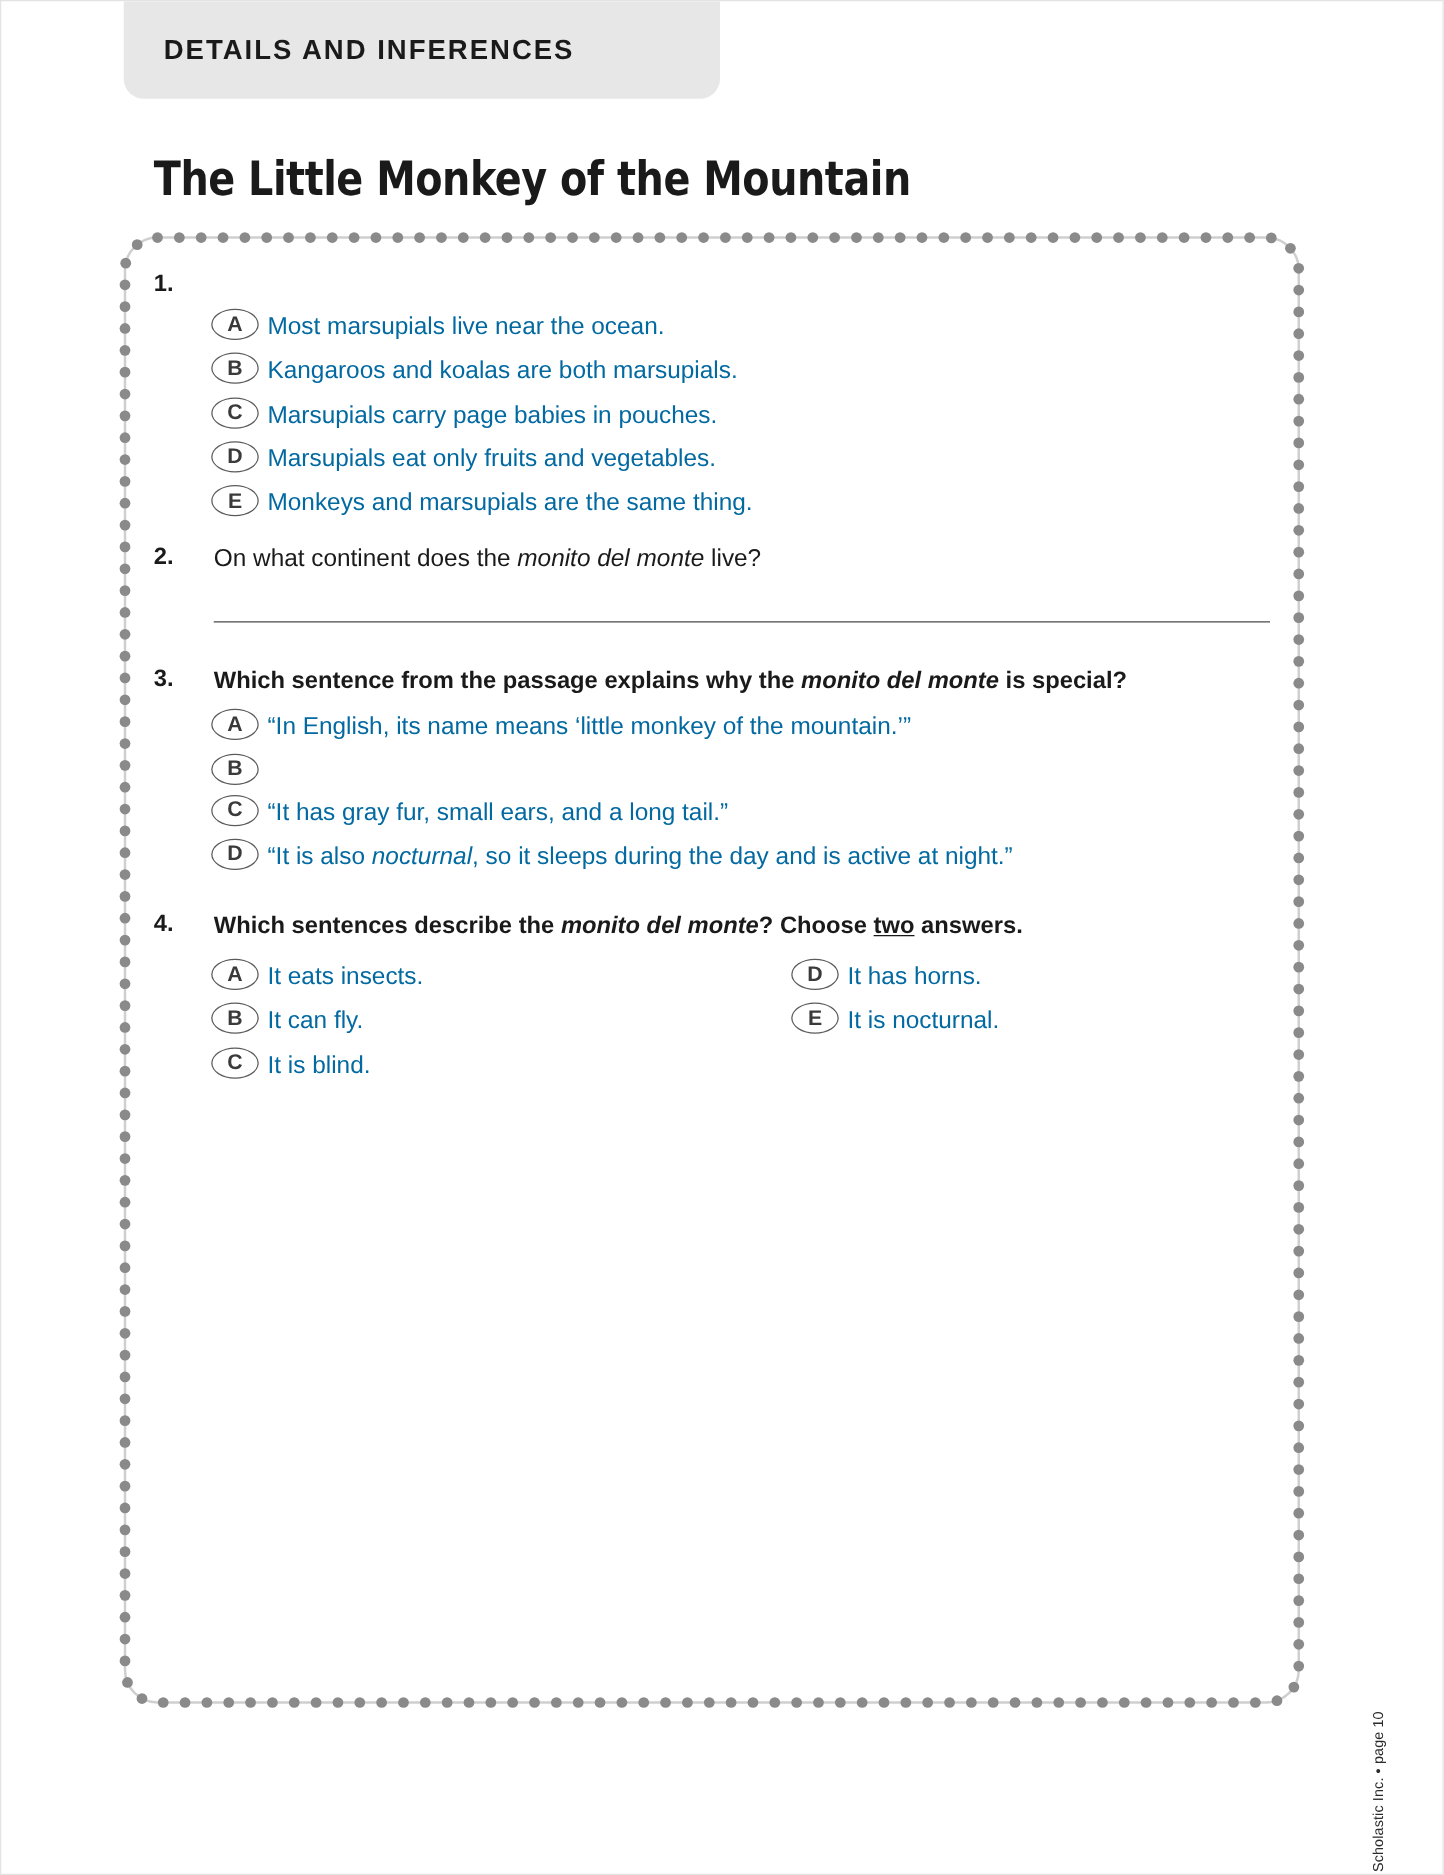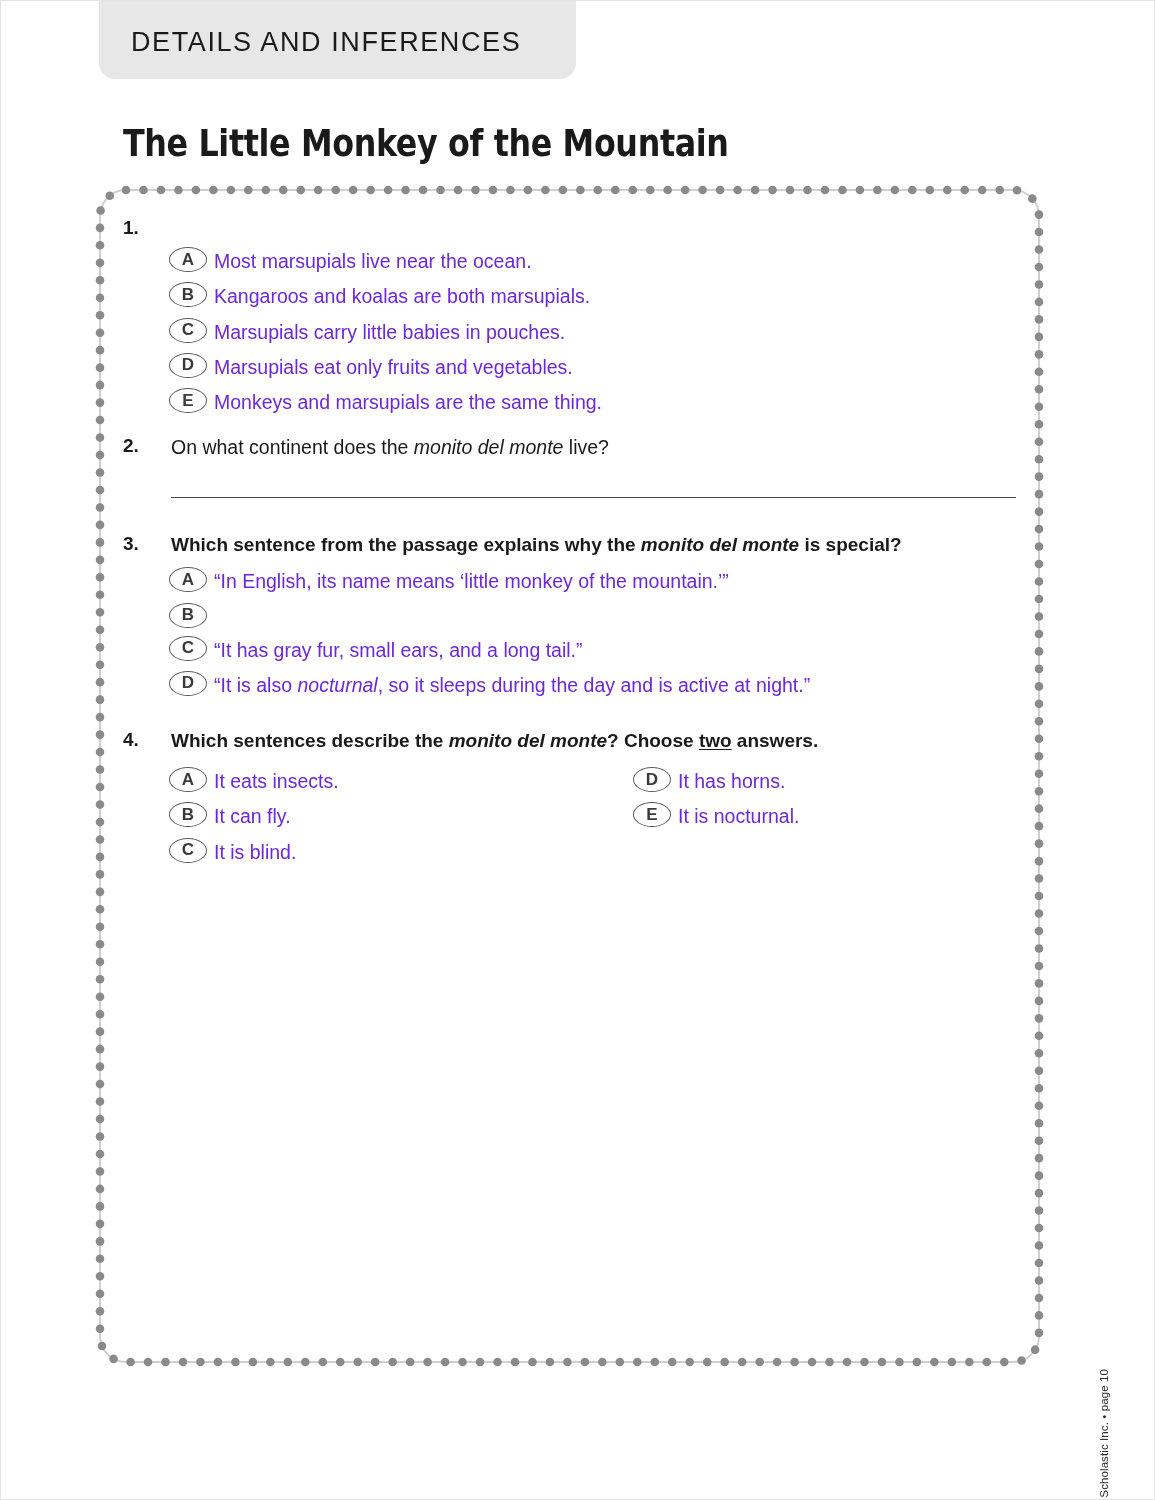--- a/index.html
+++ b/index.html
@@ -26,22 +26,22 @@
     width: 477px;
     height: 78px;
     background: #e7e7e7;
     border-bottom-left-radius: 16px;
     border-bottom-right-radius: 16px;
   }
   .banner-label {
     position: absolute;
     left: 32px;
     top: 26px;
-    font-size: 27px;
-    font-weight: normal;
+    font-size: 22px;
+    font-weight: bold;
     letter-spacing: 1.6px;
     color: #1a1a1a;
     white-space: nowrap;
   }
 
   
   .page-title {
     position: absolute;
     left: 122px;
     top: 120px;
@@ -128,21 +128,21 @@
     display: flex;
     align-items: center;
     justify-content: center;
     font-size: 17px;
     font-weight: bold;
     color: #3a3a3a;
     margin-top: 2px;
   }
   .choice-text {
     font-size: 19.5px;
-    color: #6d28d9;
+    color: #0369a1;
     line-height: 1.35;
     margin-left: 7px;
     padding-top: 3px;
     white-space: nowrap;
   }
   .choice-text i { }
 
   
   .choices.two-col {
     position: relative;
@@ -448,21 +448,21 @@
       <div class="choice">
         <div class="bubble">A</div>
         <div class="choice-text">Most marsupials live near the ocean.</div>
       </div>
       <div class="choice">
         <div class="bubble">B</div>
         <div class="choice-text">Kangaroos and koalas are both marsupials.</div>
       </div>
       <div class="choice">
         <div class="bubble">C</div>
-        <div class="choice-text">Marsupials carry little babies in pouches.</div>
+        <div class="choice-text">Marsupials carry page babies in pouches.</div>
       </div>
       <div class="choice">
         <div class="bubble">D</div>
         <div class="choice-text">Marsupials eat only fruits and vegetables.</div>
       </div>
       <div class="choice">
         <div class="bubble">E</div>
         <div class="choice-text">Monkeys and marsupials are the same thing.</div>
       </div>
     </div>

